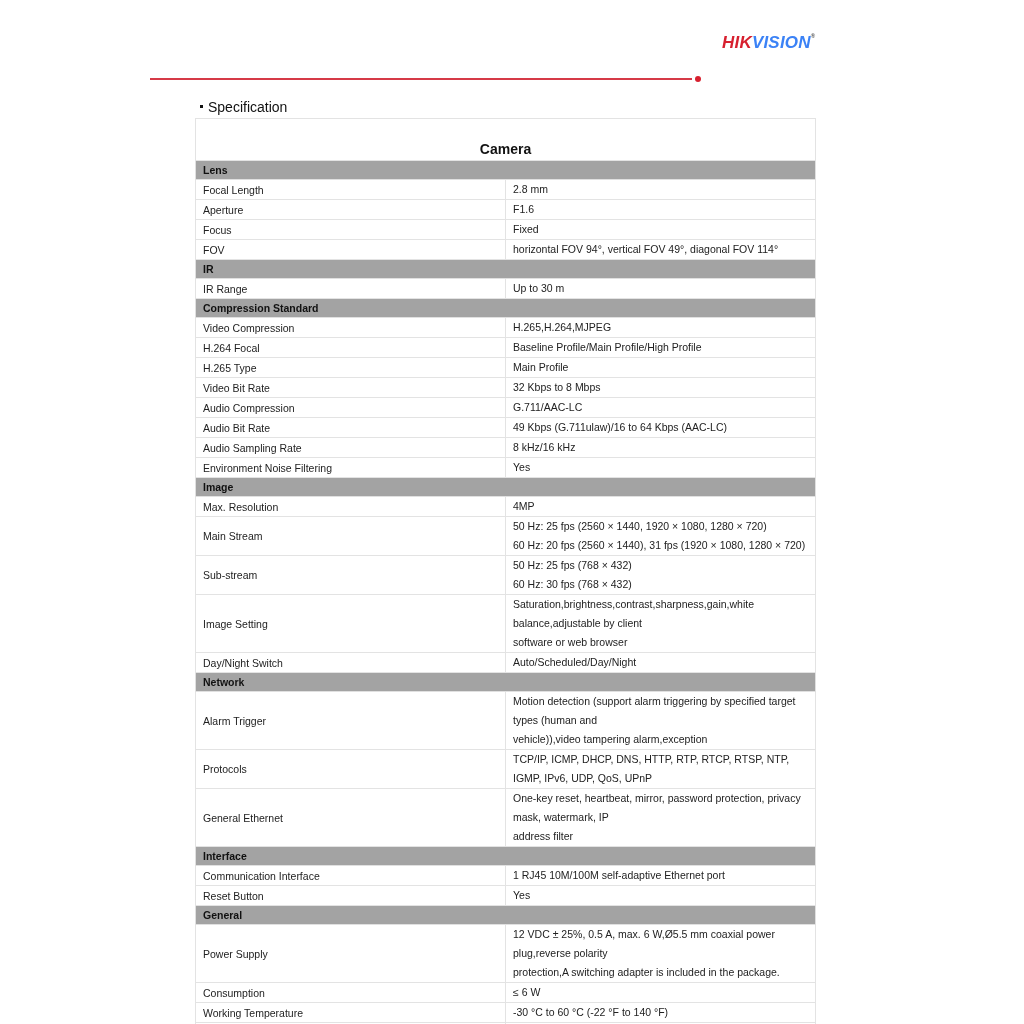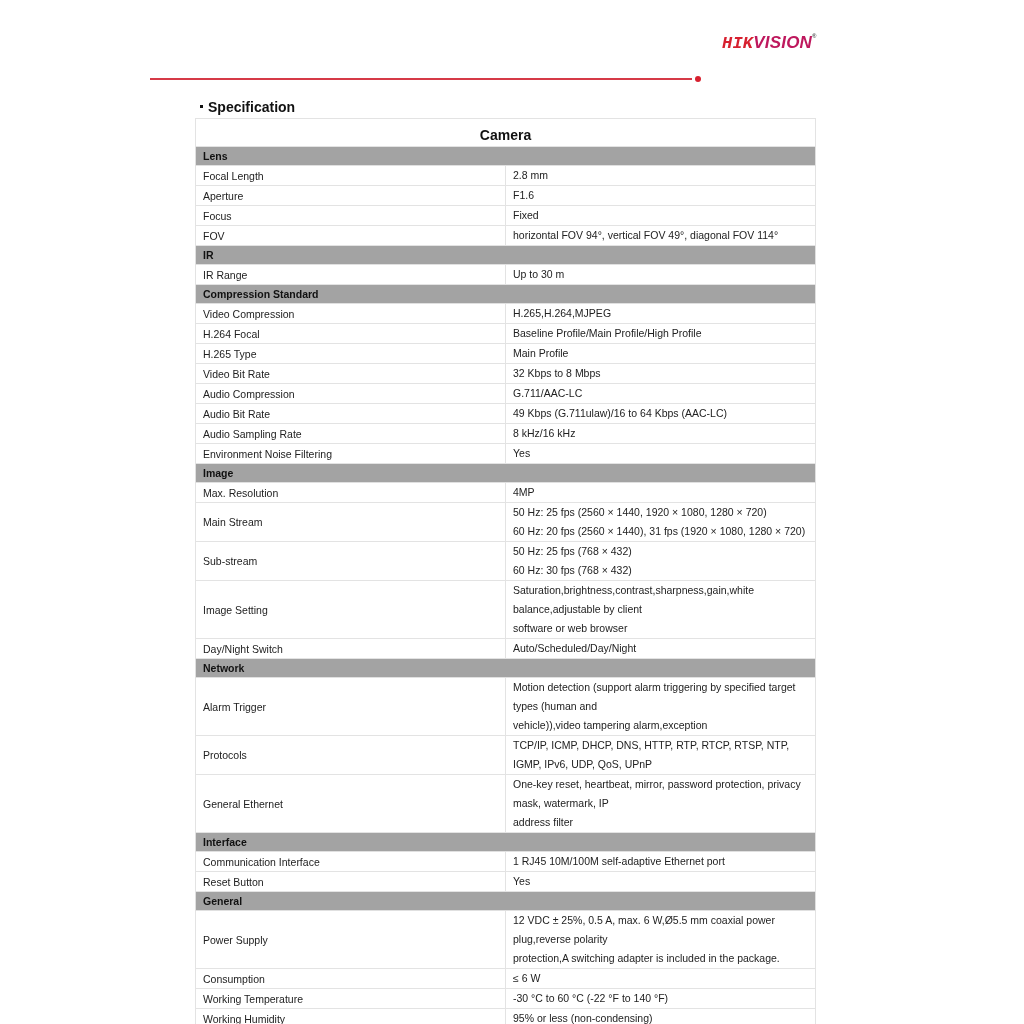--- a/index.html
+++ b/index.html
@@ -1,31 +1,31 @@
 <!DOCTYPE html>
 <html><head>
 <meta charset="utf-8">
 <style>
   html, body { margin: 0; padding: 0; background: #ffffff; }
   body { width: 1024px; height: 1024px; position: relative; overflow: hidden;
          font-family: "Liberation Sans", "DejaVu Sans", sans-serif; color: #222; }
   .logo { position: absolute; left: 722px; top: 33px; font-size: 17px; font-weight: bold;
           font-style: italic; letter-spacing: 0.2px; }
-  .logo .hik { color: #d7202f; font-family: Liberation Mono, monospace; }
-  .logo .vision { color: #be185d; }
+  .logo .hik { color: #d7202f; }
+  .logo .vision { color: #3b82f6; }
   .logo .reg { font-size: 6px; color: #595a5c; vertical-align: top; font-style: normal; }
   .rule { position: absolute; left: 150px; top: 78px; width: 542px; height: 2px; background: #d63a47; }
   .rule-dot { position: absolute; left: 695px; top: 76px; width: 6px; height: 6px; border-radius: 50%; background: #d7202f; }
-  .section-title { position: absolute; left: 200px; top: 99px; font-size: 14px; font-weight: bold; color: #111; }
+  .section-title { position: absolute; left: 200px; top: 99px; font-size: 14px; font-weight: normal; color: #111; }
   .section-title .bullet { display: inline-block; width: 3px; height: 3px; background: #111; margin-right: 5px; vertical-align: middle; position: relative; top: -2px; }
   table.spec { position: absolute; left: 195px; top: 118px; width: 621px; border-collapse: collapse;
                font-size: 10.5px; color: #222; table-layout: fixed; }
   table.spec td { border: 1px solid #e3e3e3; padding: 0 7px; height: 18px; line-height: 18px; vertical-align: middle; }
   table.spec td.label { width: 163px; }
-  table.spec tr.title td { height: 23px; font-size: 14px; font-weight: bold; text-align: center; color: #111; padding-top: 4px; }
+  table.spec tr.title td { height: 23px; font-size: 14px; font-weight: bold; text-align: center; color: #111; padding-top: 18px; }
   table.spec tr.group td { background: #a3a3a3; font-weight: bold; font-size: 10.5px; color: #111; border-color: #e0e0e0; }
   table.spec td .line { display: block; line-height: 19px; }
 </style>
 </head>
 <body>
 
 <div class="logo">
   <span class="hik">HIK</span><span class="vision">VISION</span><span class="reg">®</span>
 </div>
 <div class="rule"></div>

